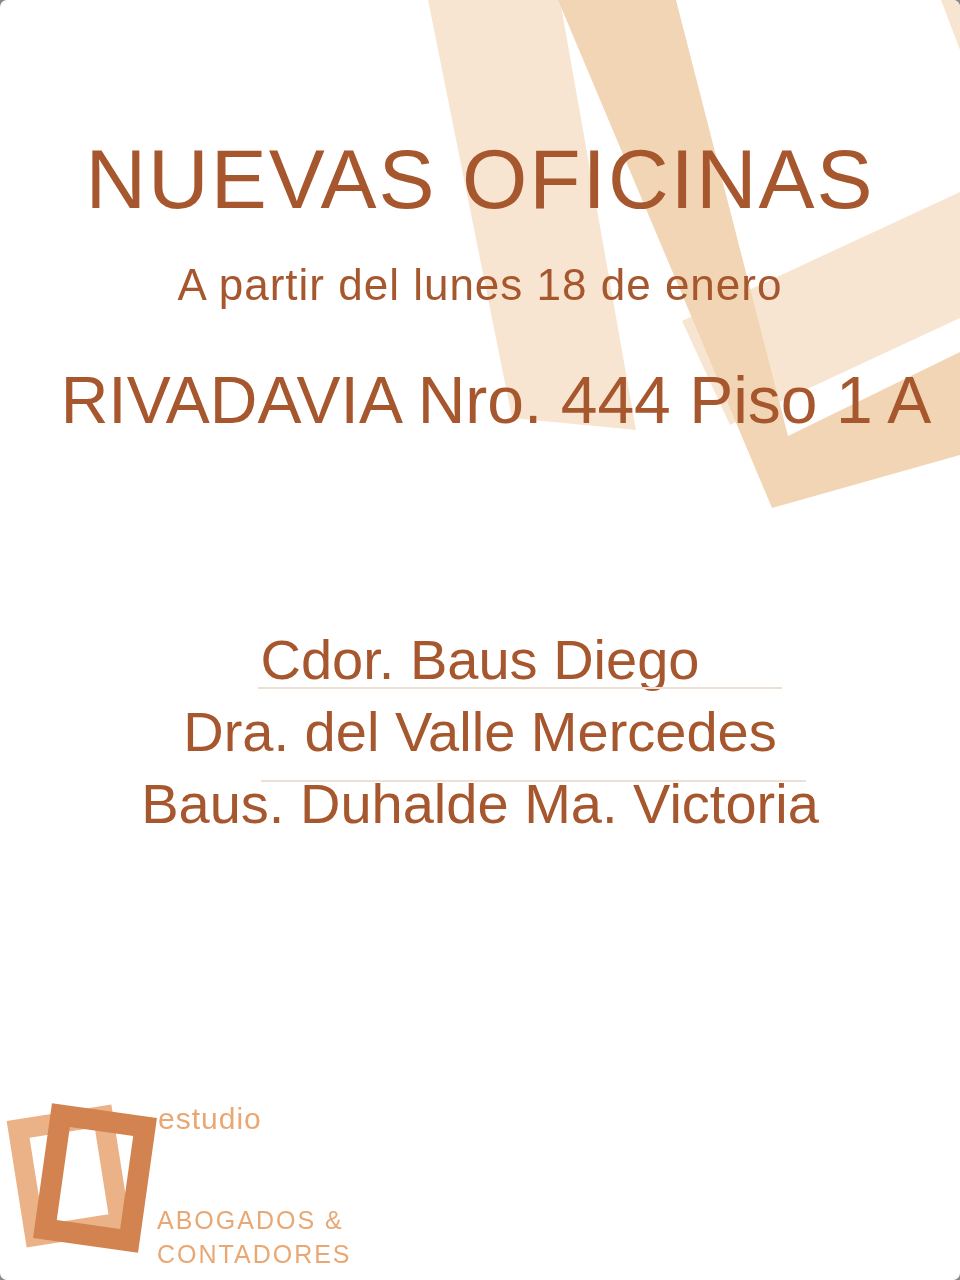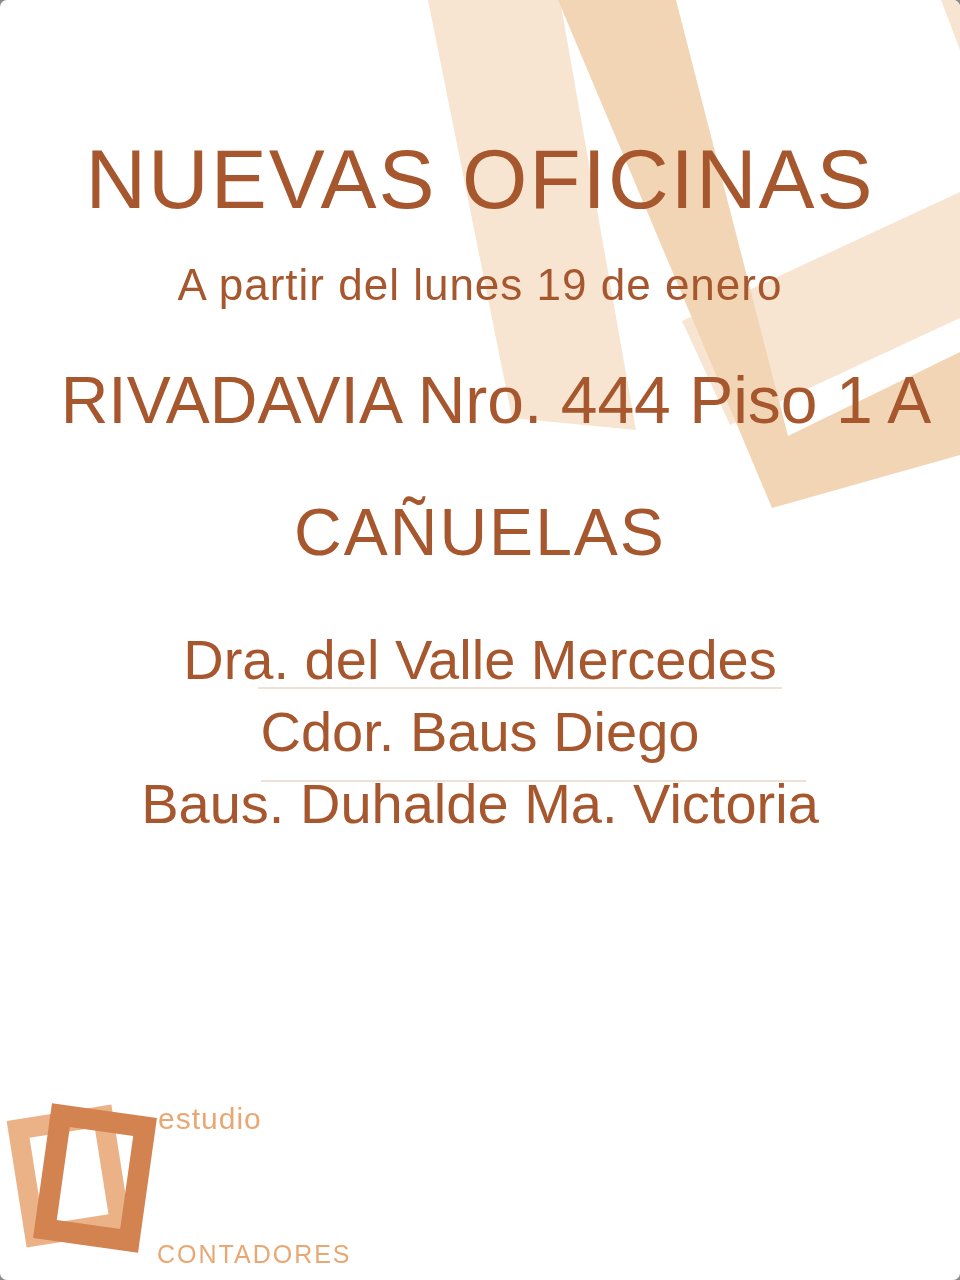--- a/index.html
+++ b/index.html
@@ -48,32 +48,32 @@
 <div class="poster">
 
   <svg class="deco" viewBox="0 0 960 1280" preserveAspectRatio="none">
     <path class="light" d="M428,0 L560,0 L636,430 L512,418 Z
                            M682,321 L960,192 L960,318 L730,425 Z
                            M941,0 L960,0 L960,50 Z"></path>
     <path class="dark" d="M558,0 L676,0 L788,436 L960,352 L960,455 L772,508 Z"></path>
   </svg>
 
   <div class="txt title">NUEVAS OFICINAS</div>
-  <div class="txt subtitle">A partir del lunes 19 de enero</div>
+  <div class="txt subtitle">A partir del lunes 18 de enero</div>
   <div class="txt address">RIVADAVIA Nro. 444 Piso 1 A</div>
-  <div class="txt city">CAÑUELAS</div>
 
   <div class="people">
+    <div class="person">Cdor. Baus Diego</div>
     <div class="person">Dra. del Valle Mercedes</div>
-    <div class="person">Cdor. Baus Diego</div>
     <div class="person">Baus. Duhalde Ma. Victoria</div>
   </div>
   <div class="rule rule-1"></div>
   <div class="rule rule-2"></div>
 
   <div class="logo">
     <div class="logo-frame frame-light"></div>
     <div class="logo-frame frame-dark"></div>
     <div class="logo-estudio">estudio</div>
+    <div class="logo-sub logo-sub1">ABOGADOS &amp;</div>
     <div class="logo-sub logo-sub2">CONTADORES</div>
   </div>
 
 </div>
 
 </body></html>

